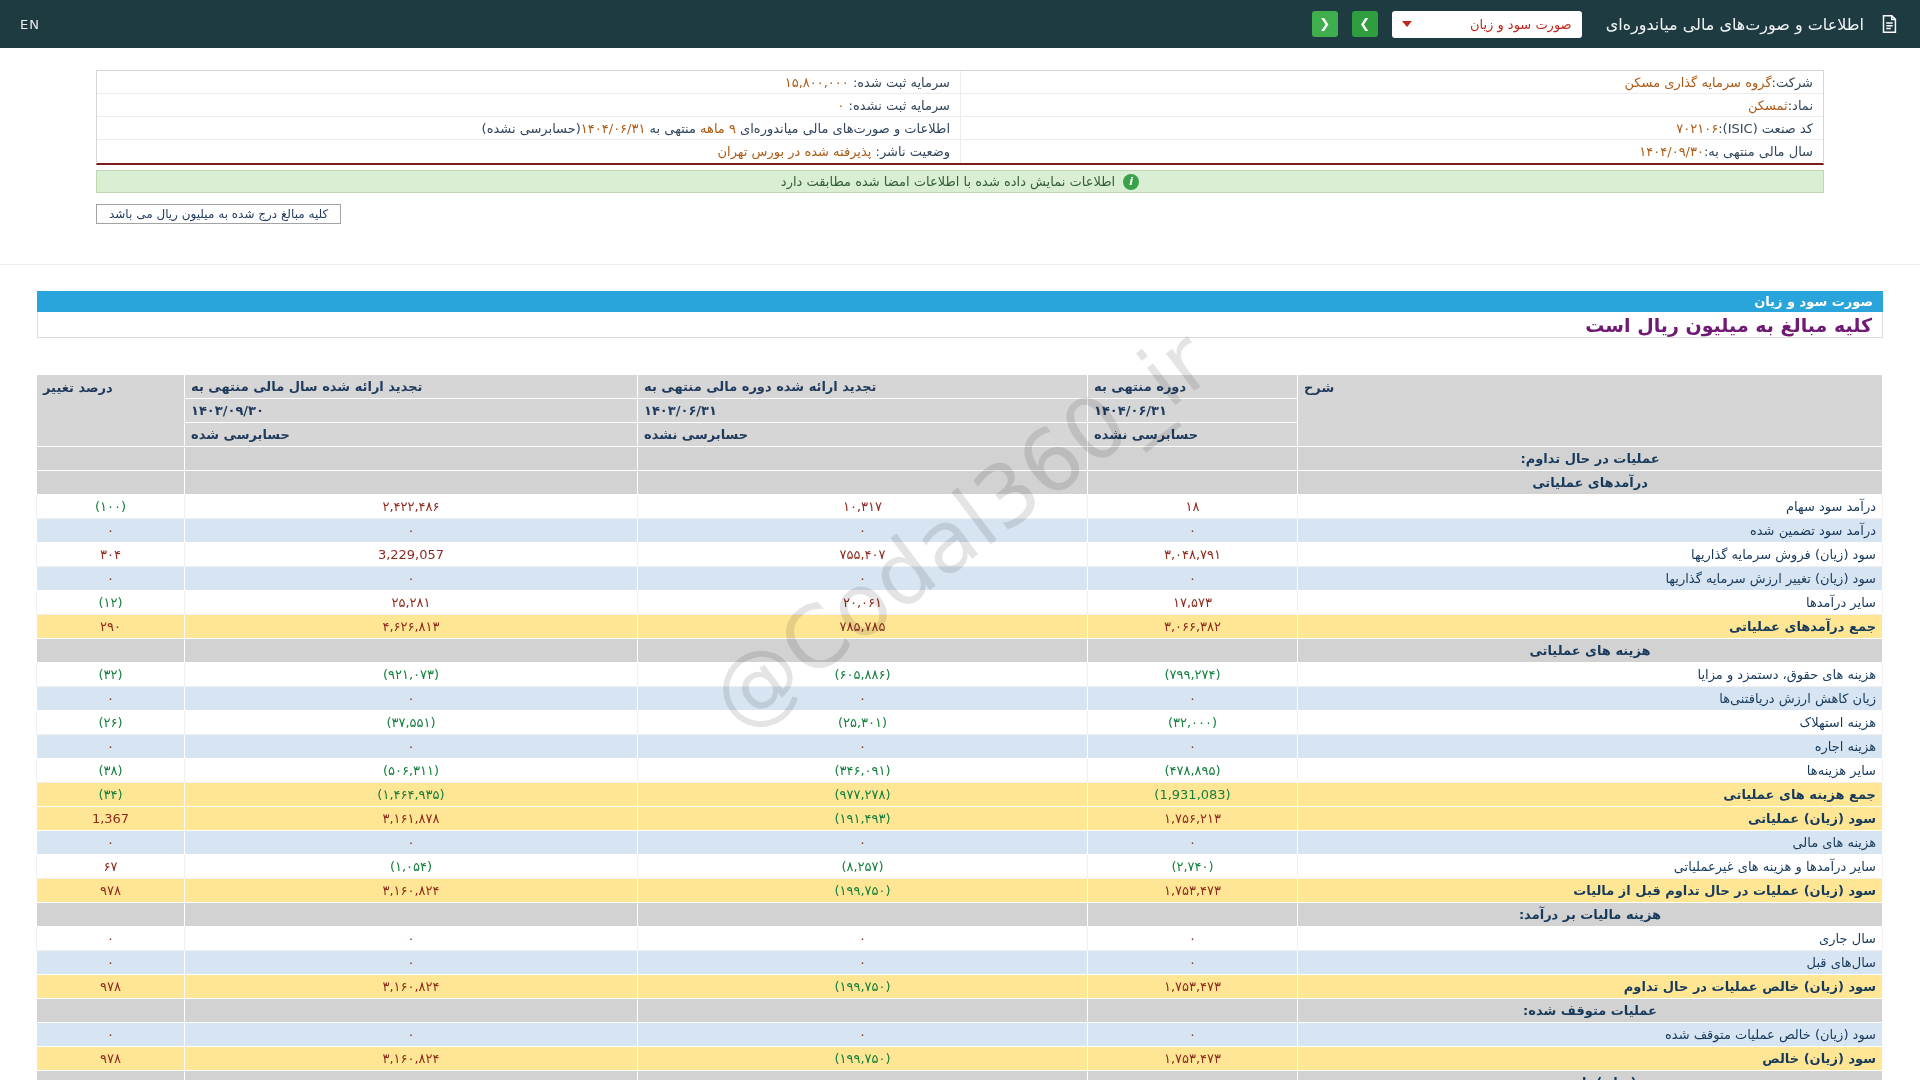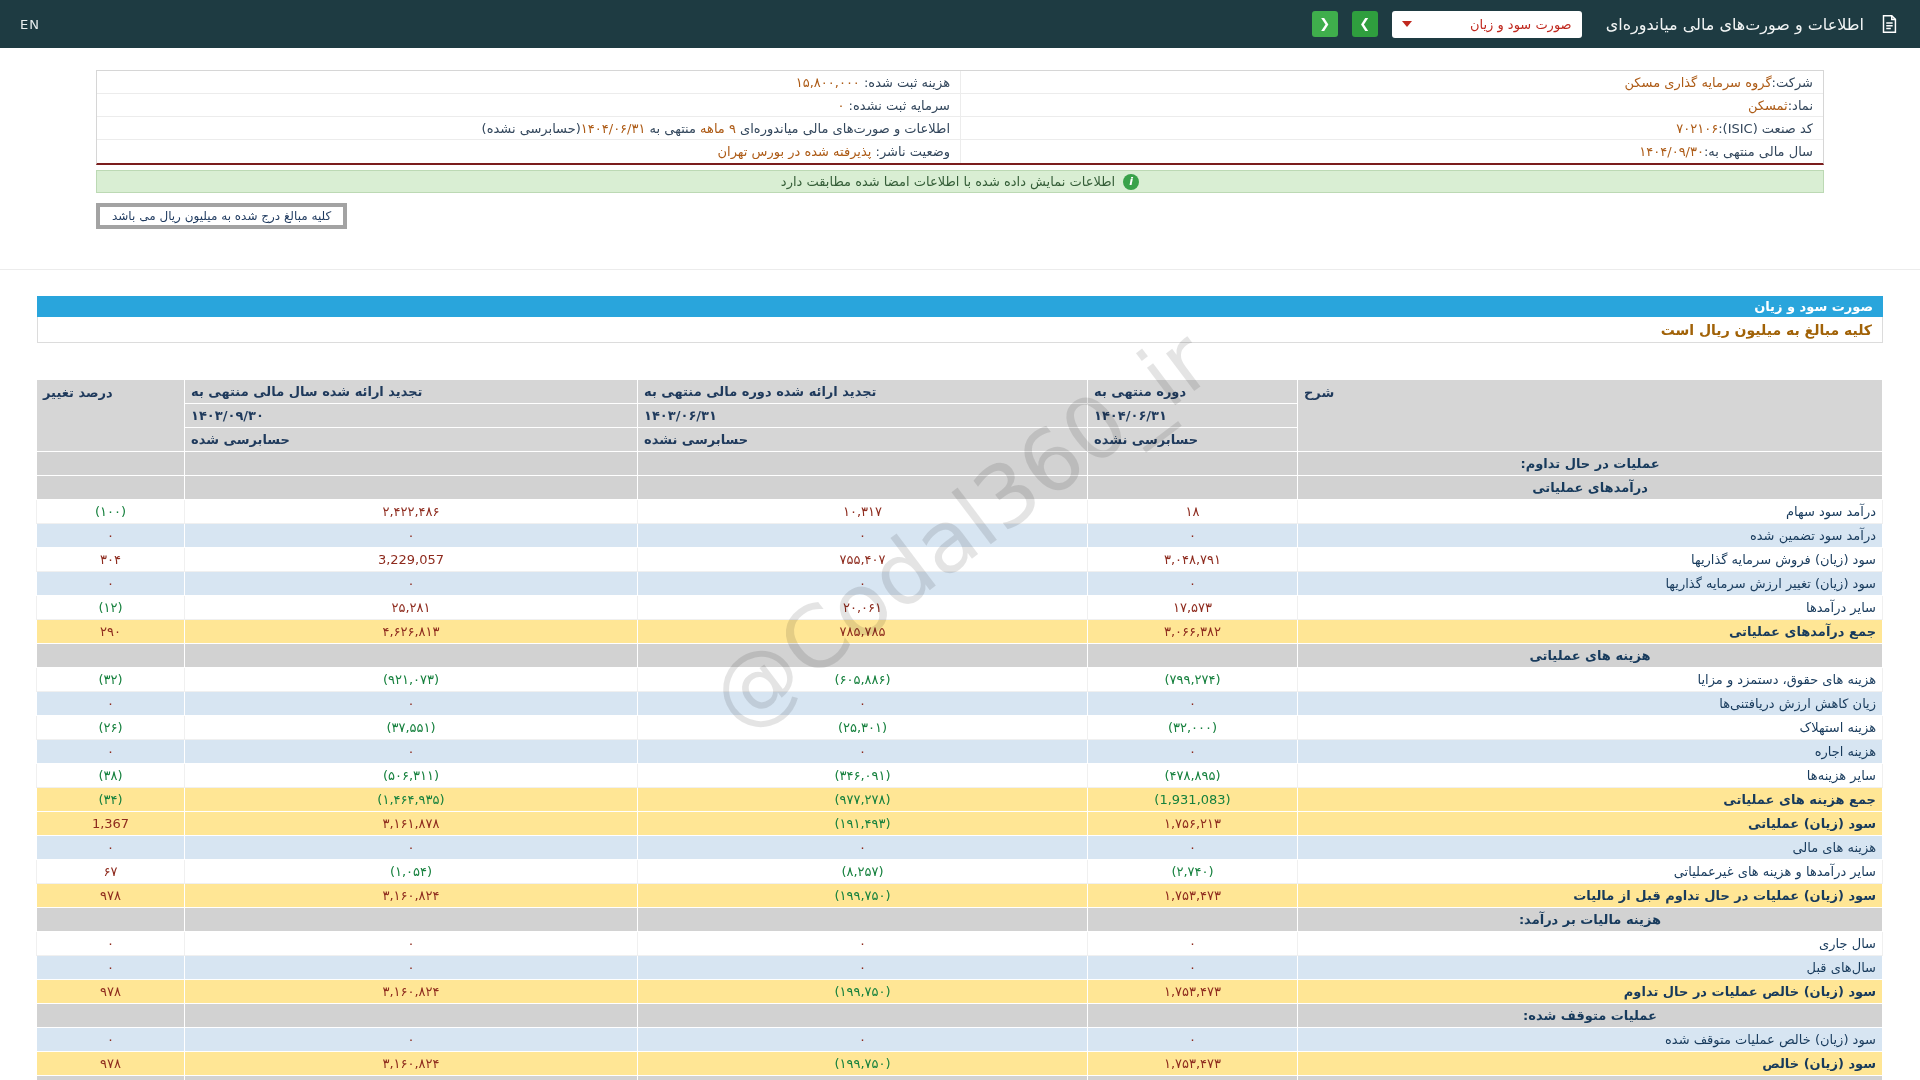--- a/index.html
+++ b/index.html
@@ -58,36 +58,36 @@
   }
   .info-icon {
     width:16px; height:16px; border-radius:50%; background:#39a24a; color:#fff;
     font-size:11px; font-weight:bold; font-style:italic;
     display:flex; align-items:center; justify-content:center; flex:0 0 16px;
   }
 
   
   .unit-note-wrap { margin:10px 96px 0; text-align:left; }
   .unit-note {
-    display:inline-block; border:4px solid #a3a3a3; padding:2px 12px;
+    display:inline-block; border:1px solid #a3a3a3; padding:2px 12px;
     font-size:12px; color:#1f3a5f; background:#fff;
   }
 
   .section-divider { margin-top:40px; border-top:1px solid #ececec; }
 
   
   .report { margin:26px 37px 0; }
   .report-title {
     height:21px; background:#29a5dc; color:#fff; font-weight:bold; font-size:13px;
     display:flex; align-items:center; padding:0 10px;
   }
   .report-sub {
     height:26px; border:1px solid #dcdcdc; border-top:none; background:#fff;
     display:flex; align-items:center; padding:1px 10px;
-    font-weight:bold; font-size:14px; color:#a16207;
+    font-weight:bold; font-size:19px; color:#701a75;
   }
 
   table.data-table {
     margin-top:36px; width:100%; border-collapse:collapse; table-layout:fixed;
     font-size:13px;
   }
   .data-table th, .data-table td {
     height:24px; padding:0 6px; overflow:hidden; white-space:nowrap;
   }
   .data-table thead th {
@@ -138,21 +138,21 @@
   </div>
   <a href="#" class="en-link">EN</a>
 </header>
 
 <section class="company-info">
     <div class="ci-row">
       <div class="ci-cell">
         <span class="ci-label">شرکت:  </span>
         <span class="ci-value">گروه سرمایه گذاری مسکن</span>
       </div>
-      <div class="ci-cell"><span class="ci-label">هزینه ثبت شده:  </span><span class="ci-value">۱۵,۸۰۰,۰۰۰</span></div>
+      <div class="ci-cell"><span class="ci-label">سرمایه ثبت شده:  </span><span class="ci-value">۱۵,۸۰۰,۰۰۰</span></div>
     </div>
     <div class="ci-row">
       <div class="ci-cell">
         <span class="ci-label">نماد:  </span>
         <span class="ci-value">ثمسکن</span>
       </div>
       <div class="ci-cell"><span class="ci-label">سرمایه ثبت نشده:  </span><span class="ci-value">۰</span></div>
     </div>
     <div class="ci-row">
       <div class="ci-cell">

